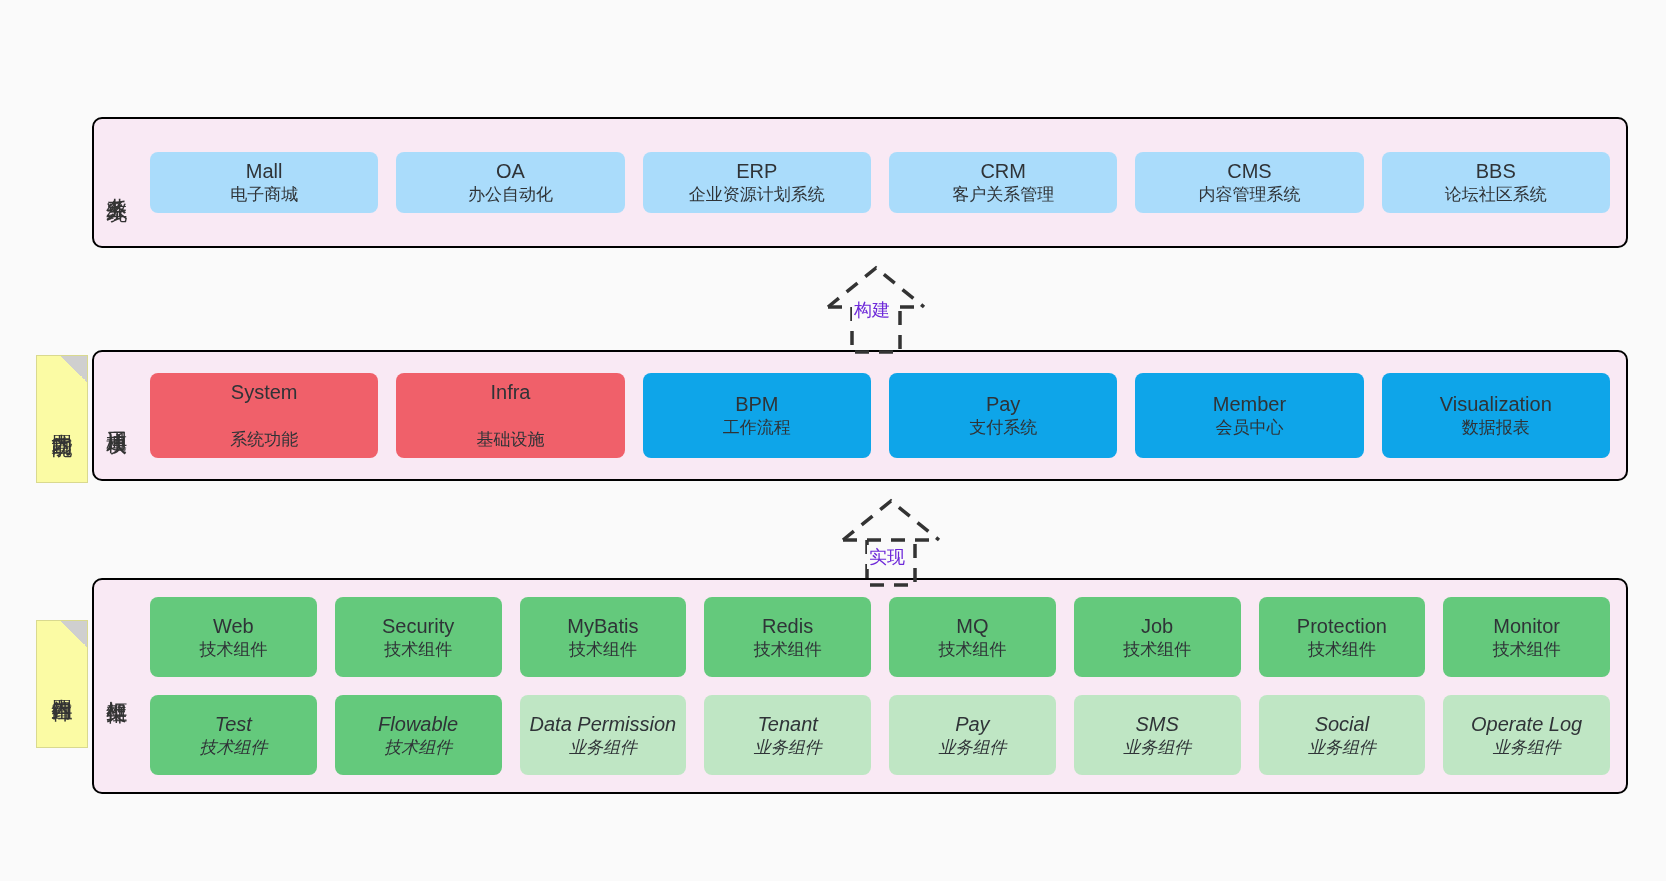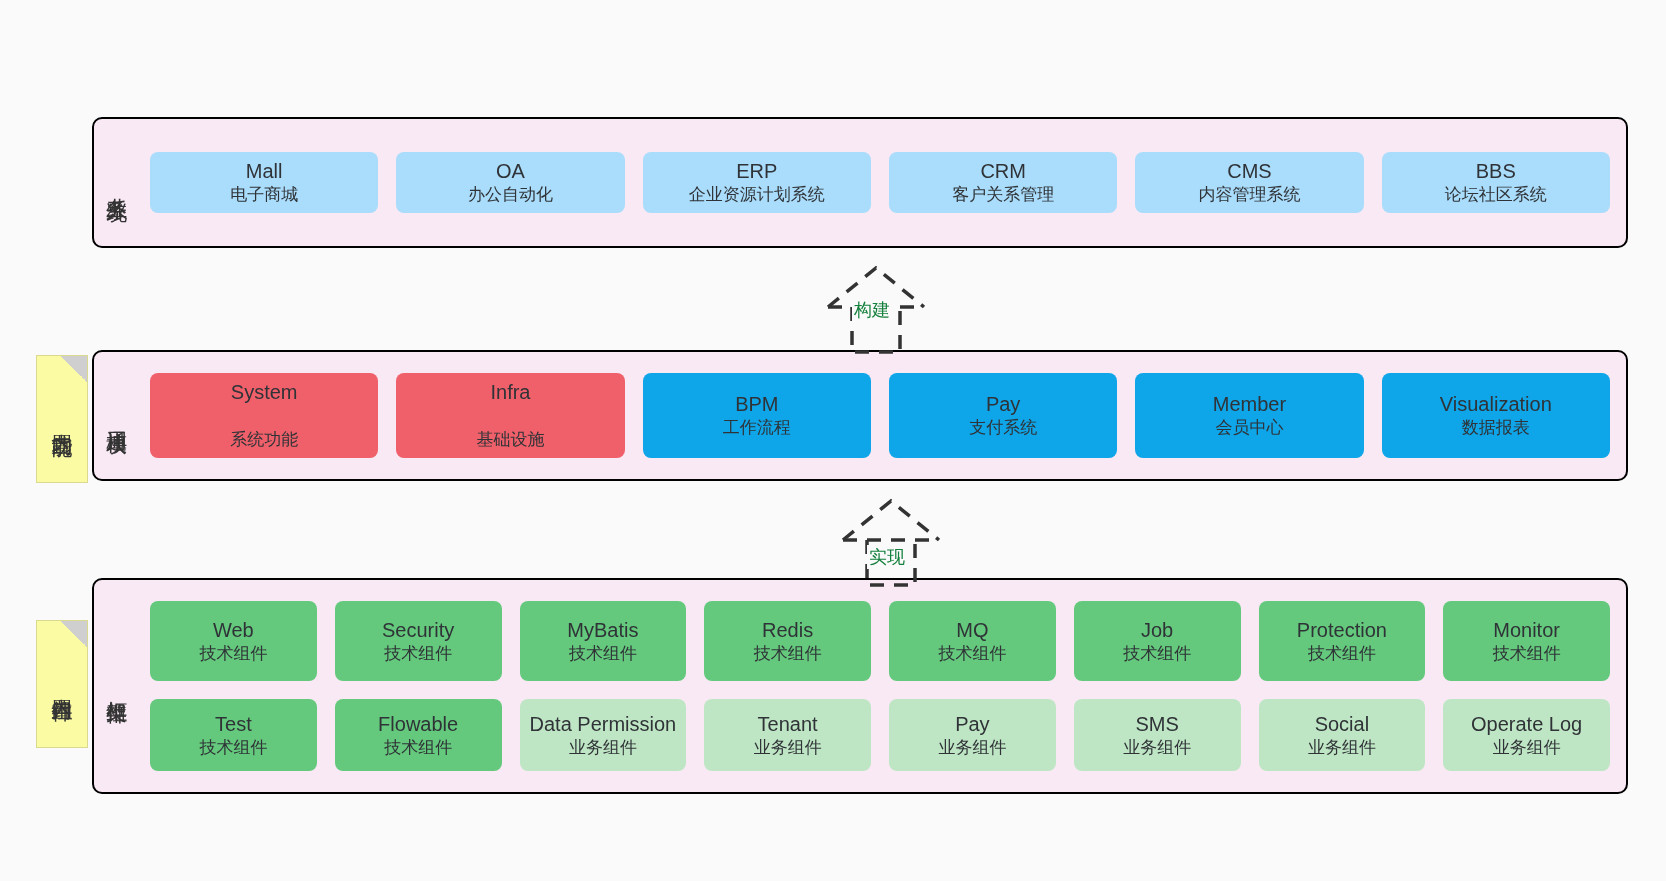--- a/index.html
+++ b/index.html
@@ -103,21 +103,21 @@
 
   
   .arrow {
     position: absolute;
     z-index: 2;
   }
   .arrow svg { display: block; overflow: visible; }
   .arrow-label {
     position: absolute;
     font-size: 18px;
-    color: #15803d;
+    color: #6d28d9;
     background: #fafafa;
     padding: 0 2px;
     white-space: nowrap;
   }
 </style>
 </head>
 <body>
 
 <div id="canvas">
 
@@ -241,21 +241,21 @@
         <div class="card c-green">
           <span class="t-en">Protection</span>
           <span class="t-cn">技术组件</span>
         </div>
         <div class="card c-green">
           <span class="t-en">Monitor</span>
           <span class="t-cn">技术组件</span>
         </div>
       </div>
 
-      <div class="row" style="height:72px;">
+      <div class="row" style="height:80px;font-style:italic;">
         <div class="card c-green">
           <span class="t-en">Test</span>
           <span class="t-cn">技术组件</span>
         </div>
         <div class="card c-green">
           <span class="t-en">Flowable</span>
           <span class="t-cn">技术组件</span>
         </div>
         <div class="card c-lightgreen">
           <span class="t-en">Data Permission</span>

